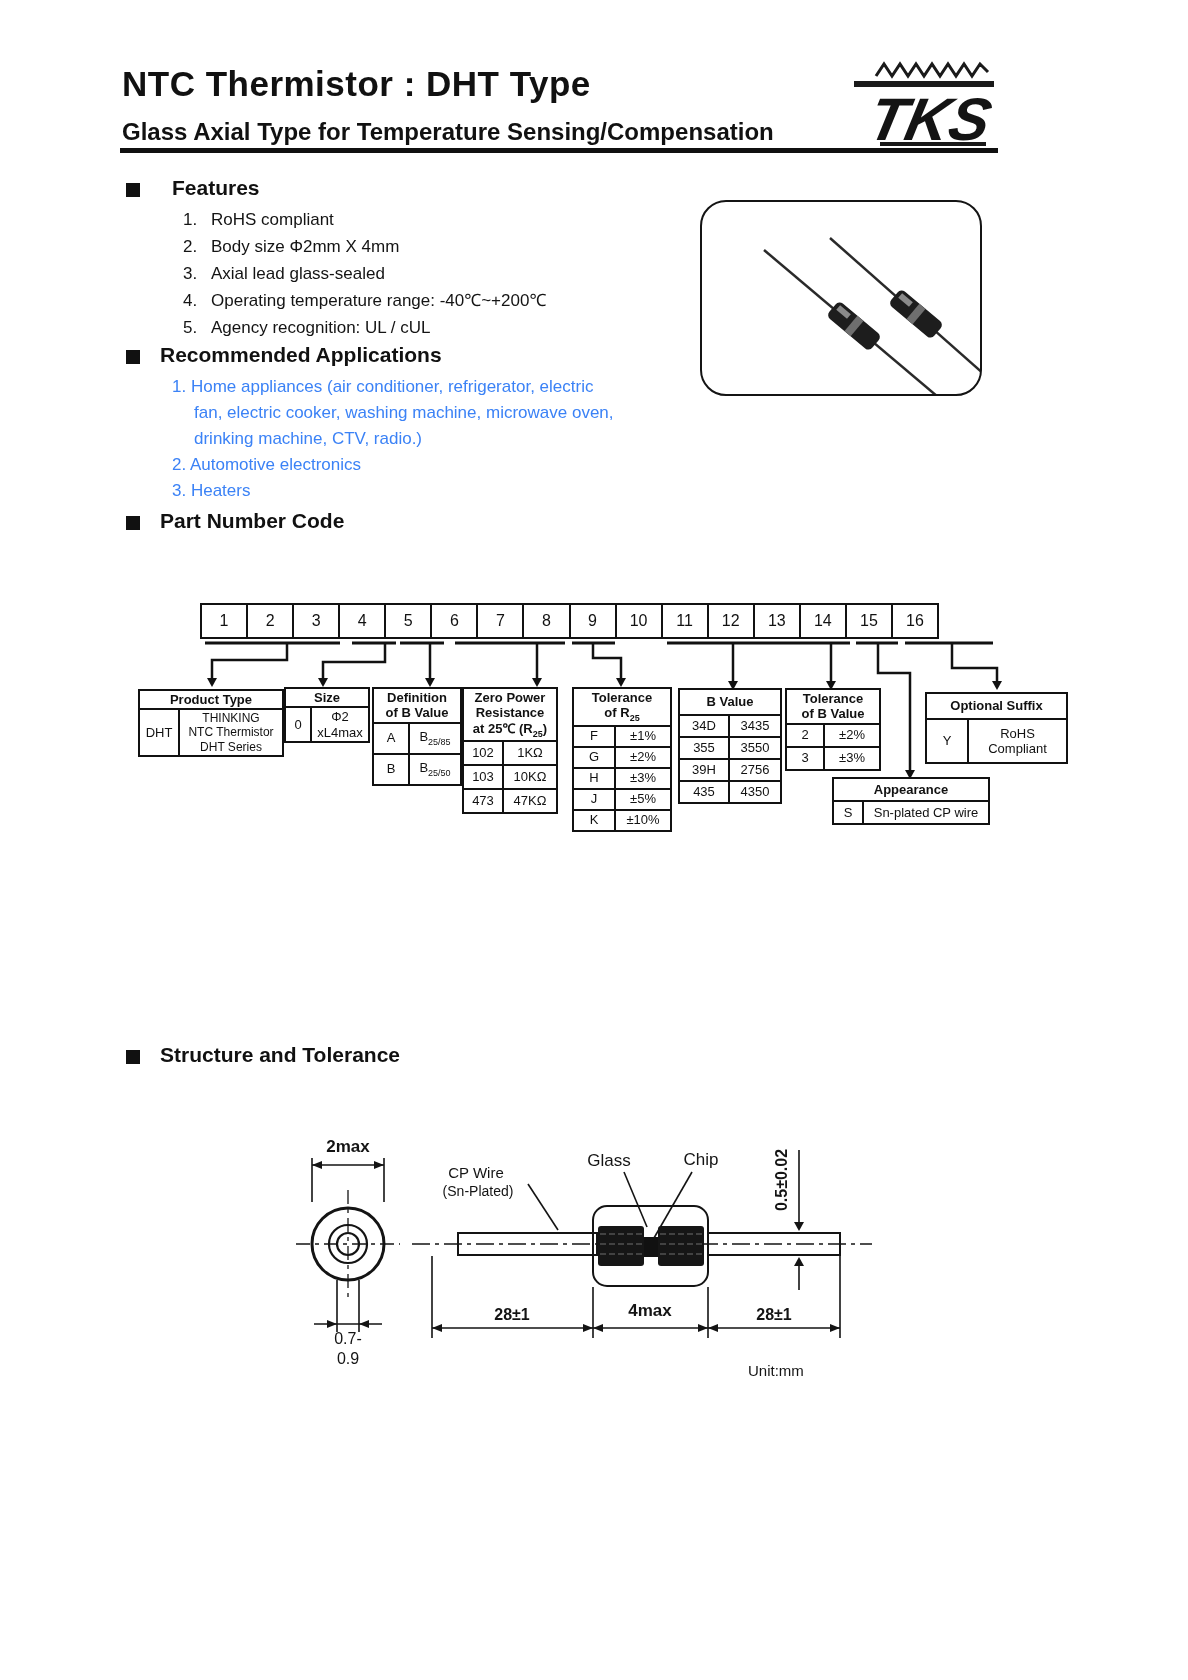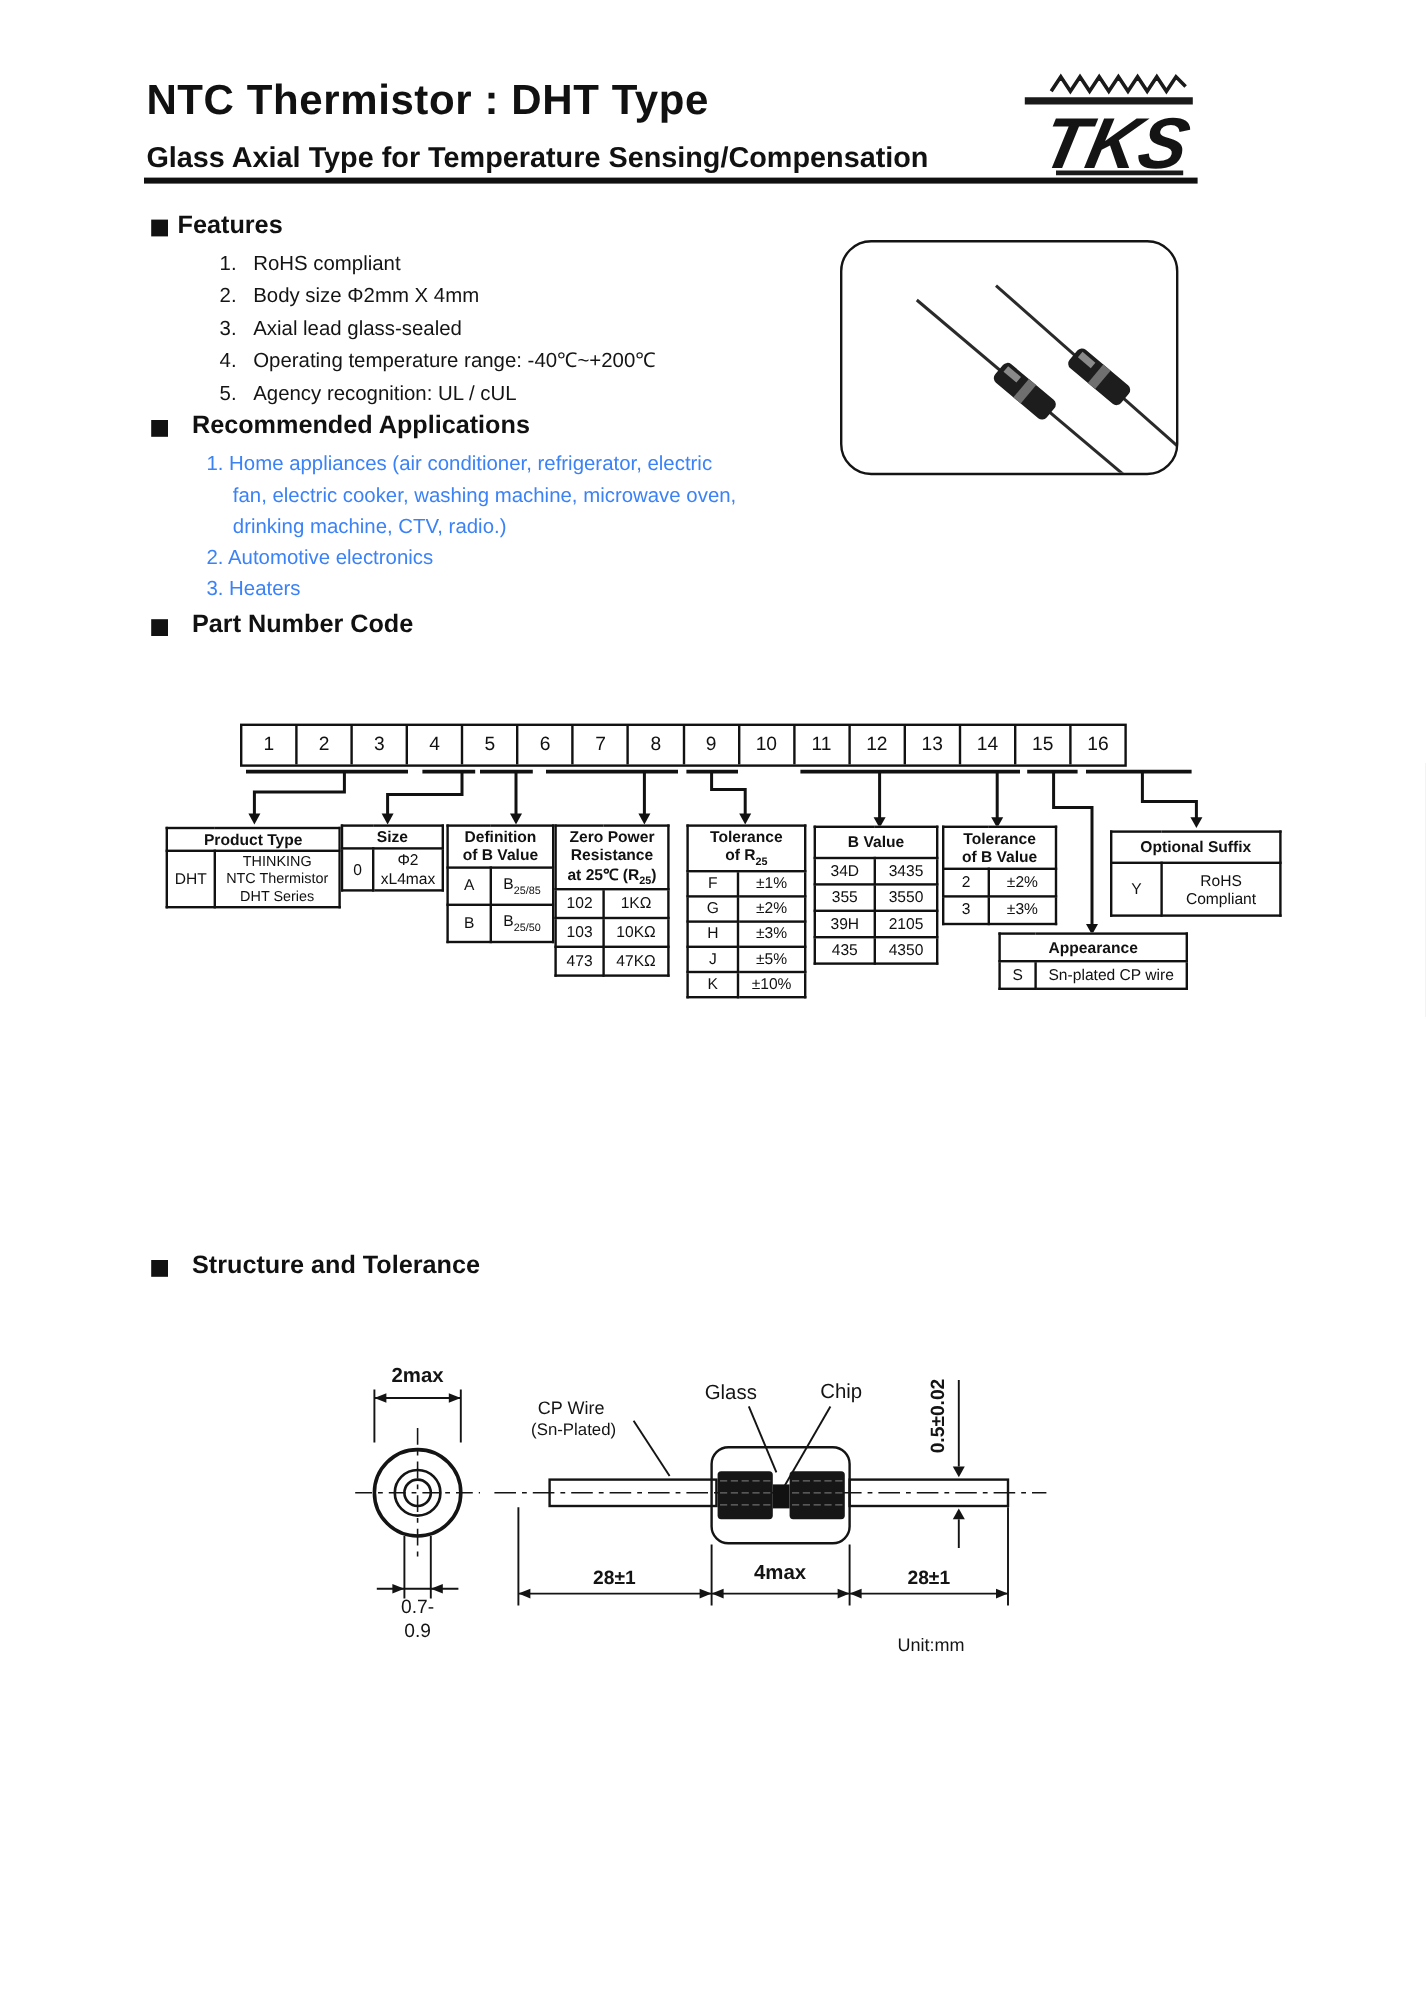--- a/index.html
+++ b/index.html
@@ -42,21 +42,21 @@
   <svg class="abs noptr" style="left:846px;top:54px;" width="152" height="94" viewBox="0 0 152 94">
     <polyline points="30,22 38,10 46,22 54,10 62,22 70,10 78,22 86,10 94,22 102,10 110,22 118,10 126,22 134,10 142,18" fill="none" stroke="#1a1a1a" stroke-width="3"></polyline>
     <path d="M8,30 H148" stroke="#1a1a1a" stroke-width="6"></path>
     <g transform="translate(24,0) skewX(-12)">
       <text x="14" y="86" font-size="60" font-weight="700" font-style="italic">TKS</text>
     </g>
     <path d="M34,90 H140" stroke="#1a1a1a" stroke-width="4"></path>
   </svg>
 
   <div class="abs bullet" style="left:126px;top:183px;"></div>
-  <div class="abs sec-head" style="left:148px;top:176px;">Features</div>
+  <div class="abs sec-head" style="left:172px;top:176px;">Features</div>
   <div class="abs feat-list" style="left:183px;top:206px;">
     <div class="feat-row">
       <span class="feat-num">1.</span>
       <span>RoHS compliant</span>
     </div>
     <div class="feat-row">
       <span class="feat-num">2.</span>
       <span>Body size Φ2mm X 4mm</span>
     </div>
     <div class="feat-row">
@@ -273,21 +273,21 @@
     <tr>
       <td style="height:18px;">34D</td>
       <td>3435</td>
     </tr>
     <tr>
       <td style="height:18px;">355</td>
       <td>3550</td>
     </tr>
     <tr>
       <td style="height:18px;">39H</td>
-      <td>2105</td>
+      <td>2756</td>
     </tr>
     <tr>
       <td style="height:18px;">435</td>
       <td>4350</td>
     </tr>
   </tbody>
     </table>
 
   <table class="pt" style="left:785px;top:688px;width:96px;">
     <colgroup>

